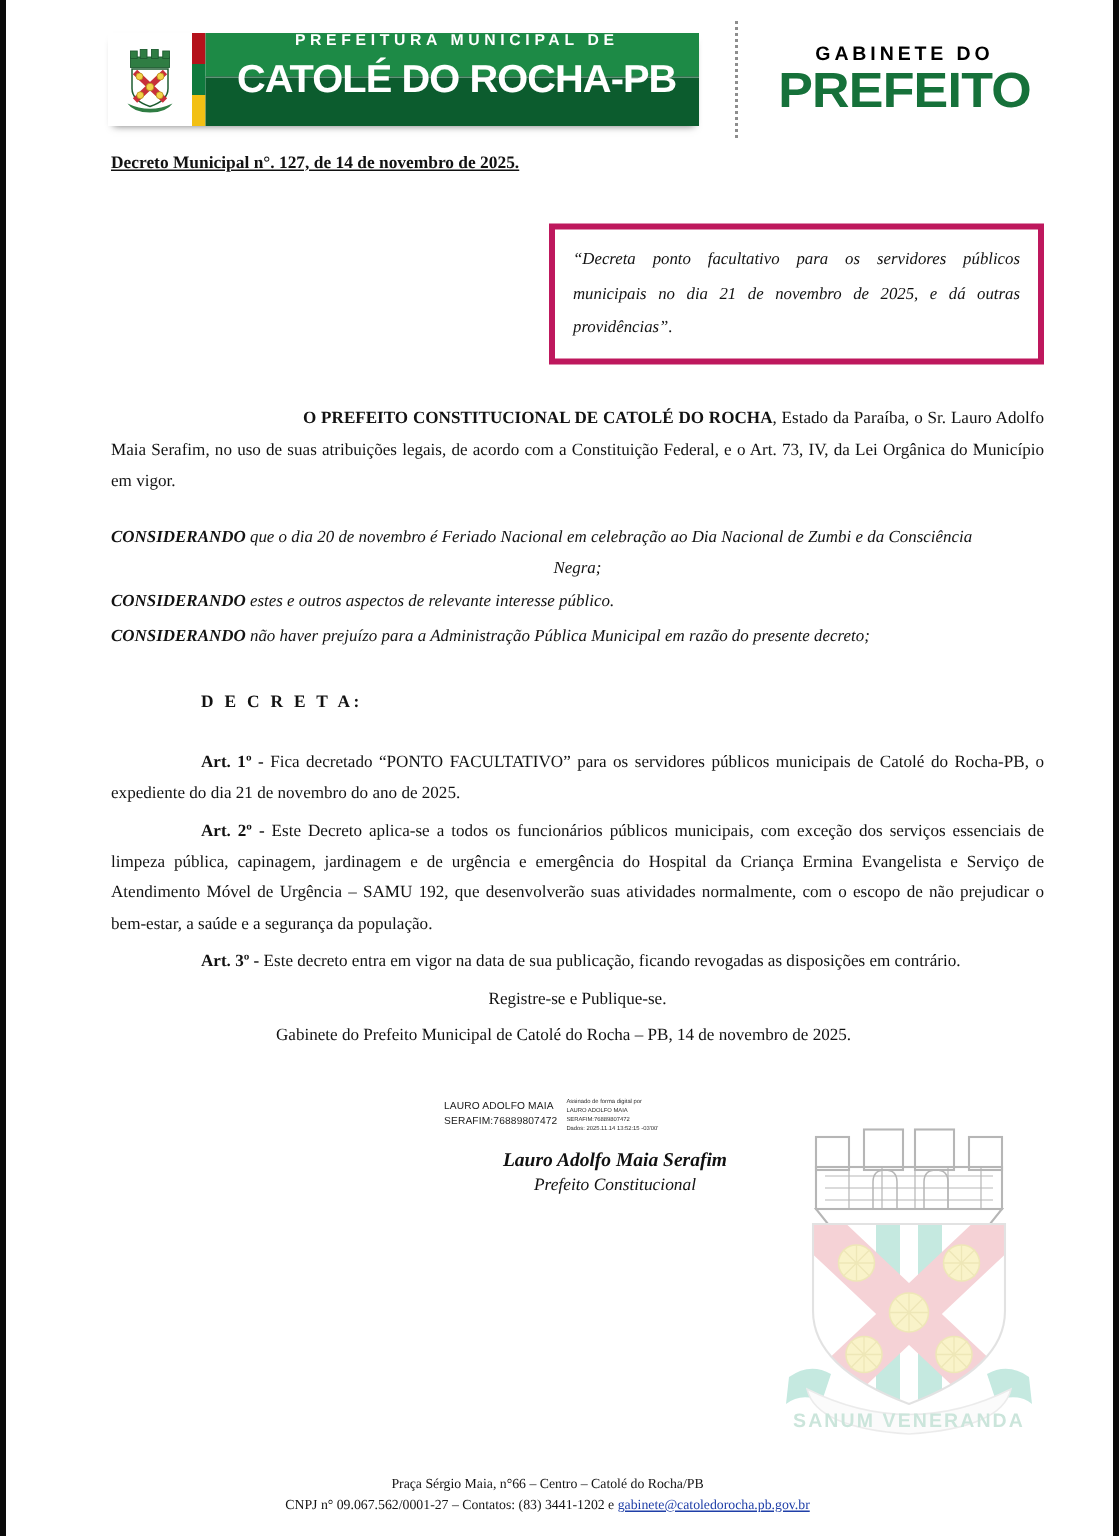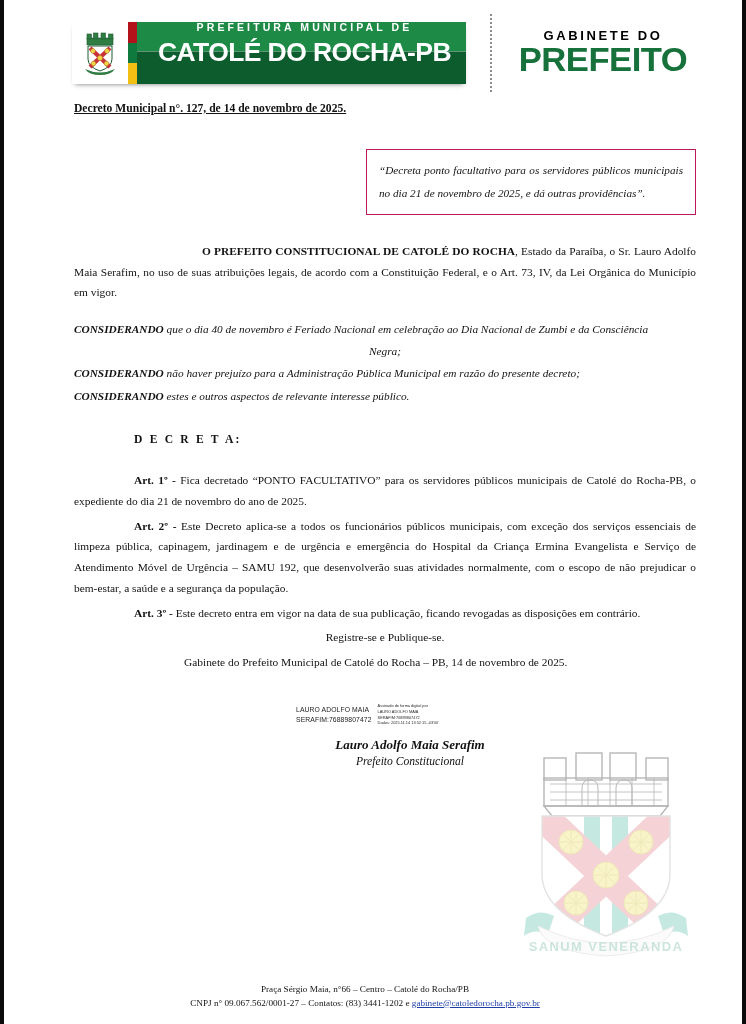--- a/index.html
+++ b/index.html
@@ -155,21 +155,21 @@
     text-decoration: underline;
     font-size: 11.6px;
     margin-top: 6px;
     margin-bottom: 30px;
     display: inline-block;
   }
 
   .quote-box {
     margin: 0 0 26px auto;
     width: 330px;
-    border: 1px solid #be185d;
+    border: 4px solid #be185d;
     padding: 9px 12px 10px 12px;
     box-sizing: border-box;
     font-style: italic;
     font-size: 11.2px;
     line-height: 2.0;
     text-align: justify;
   }
 
   p.para {
     margin: 0 0 4px 0;
@@ -340,28 +340,28 @@
       <div class="quote-box">
         <span>“Decreta ponto facultativo para os servidores públicos municipais no dia 21 de novembro de 2025, e dá outras providências”.</span>
       </div>
 
       <p class="para block-gap">
         <span class="indent-open"></span><b>O PREFEITO CONSTITUCIONAL DE CATOLÉ DO ROCHA</b><span>, Estado da Paraíba, o Sr. Lauro Adolfo Maia Serafim, no uso de suas atribuições legais, de acordo com a Constituição Federal, e o Art. 73, IV, da Lei Orgânica do Município em vigor.</span>
       </p>
 
       <div class="considerando-block">
         <p>
-          <span class="cons-key">CONSIDERANDO</span><span> que o dia 40 de novembro é Feriado Nacional em celebração ao Dia Nacional de Zumbi e da Consciência</span>
+          <span class="cons-key">CONSIDERANDO</span><span> que o dia 20 de novembro é Feriado Nacional em celebração ao Dia Nacional de Zumbi e da Consciência</span>
           <span class="cons-hang">Negra;</span>
         </p>
         <p>
-          <span class="cons-key">CONSIDERANDO</span><span> não haver prejuízo para a Administração Pública Municipal em razão do presente decreto;</span>
+          <span class="cons-key">CONSIDERANDO</span><span> estes e outros aspectos de relevante interesse público.</span>
         </p>
         <p>
-          <span class="cons-key">CONSIDERANDO</span><span> estes e outros aspectos de relevante interesse público.</span>
+          <span class="cons-key">CONSIDERANDO</span><span> não haver prejuízo para a Administração Pública Municipal em razão do presente decreto;</span>
         </p>
       </div>
 
       <div class="decreta">
         <span class="indent-dec"></span><span>D E C R E T A:</span>
       </div>
 
       <p class="para block-gap2">
         <span class="indent-art"></span><span class="art-label">Art. 1º -</span><span> Fica decretado “PONTO FACULTATIVO” para os servidores públicos municipais de Catolé do Rocha-PB, o expediente do dia 21 de novembro do ano de 2025.</span>
       </p>

